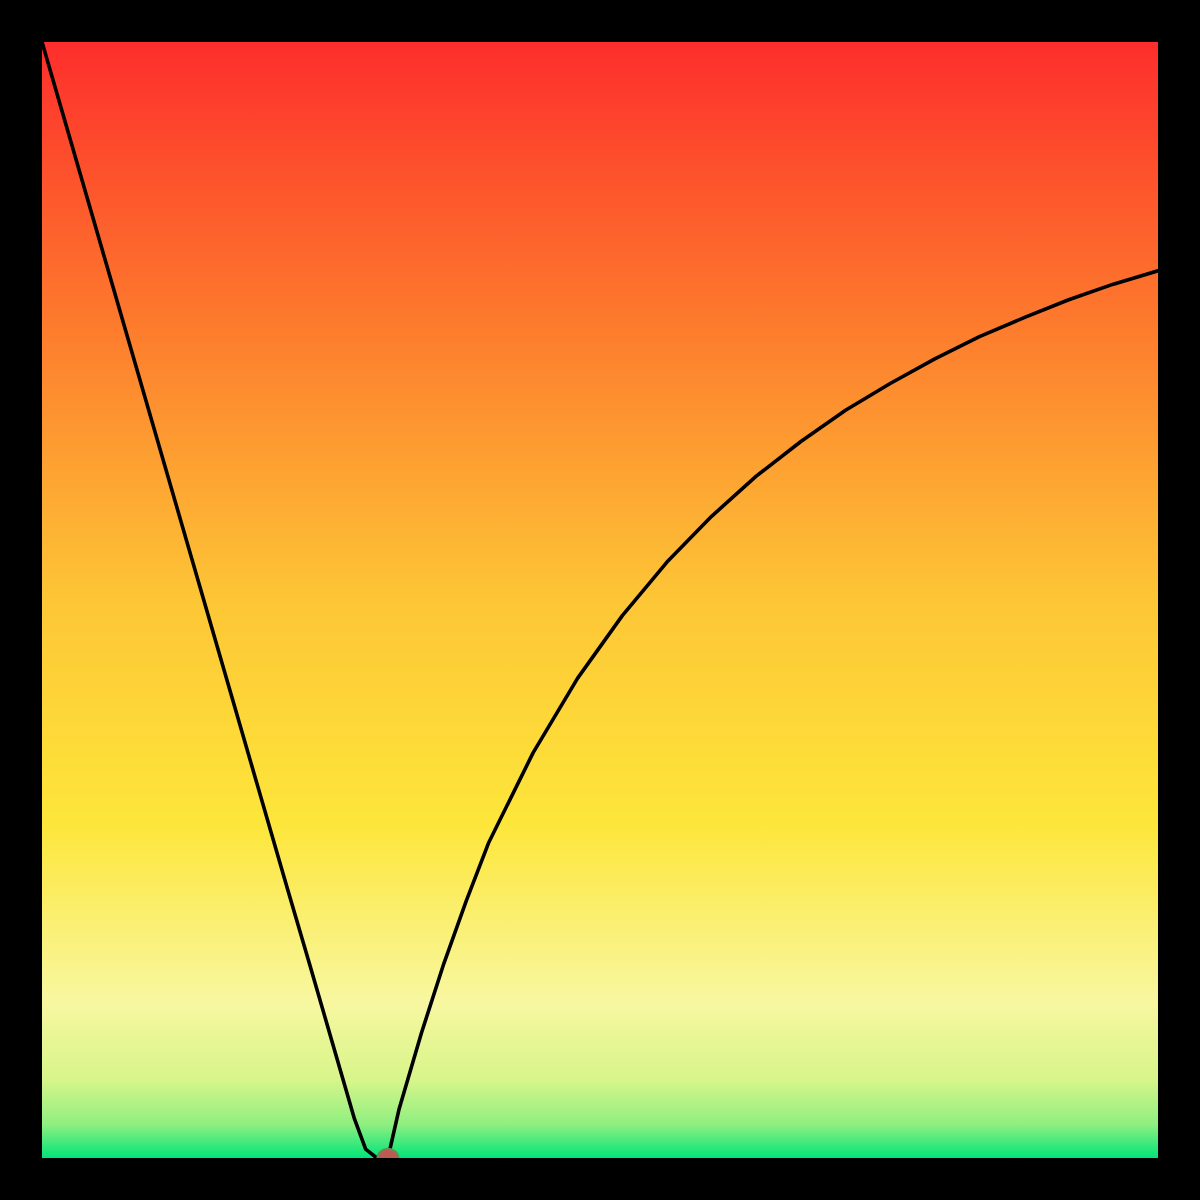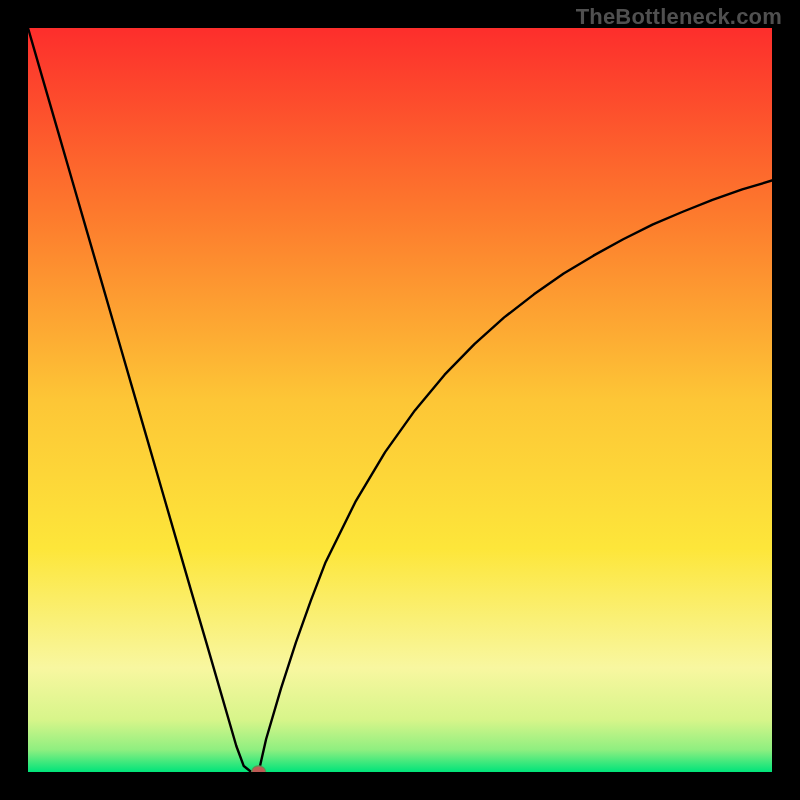--- a/index.html
+++ b/index.html
@@ -7,21 +7,20 @@
   .frame { position: relative; width: 800px; height: 800px; background: #000; }
   .watermark { position: absolute; top: 4px; right: 18px; color: #505050; font-size: 22px; font-weight: 600; letter-spacing: .2px; z-index: 5; user-select: none; }
   .plot-wrap { position: absolute; left: 28px; top: 28px; width: 744px; height: 744px; }
   svg { display: block; }
 </style>
 </head>
 <body>
 
 <div class="frame">
 
-  <div class="watermark">TheBottleneck.com</div>
 
   <div class="plot-wrap">
     <svg id="plot-svg" width="744" height="744" viewBox="0 0 744 744">
       <defs>
         <linearGradient id="bg-grad" x1="0" y1="0" x2="0" y2="1">
           <stop id="g0" offset="0%" stop-color="#fd2e2c"></stop>
           <stop offset="25%" stop-color="#fd7a2d"></stop>
           <stop offset="50%" stop-color="#fdc636"></stop>
           <stop id="g1" offset="70%" stop-color="#fde63a"></stop>
           <stop offset="86%" stop-color="#f8f7a0"></stop>

